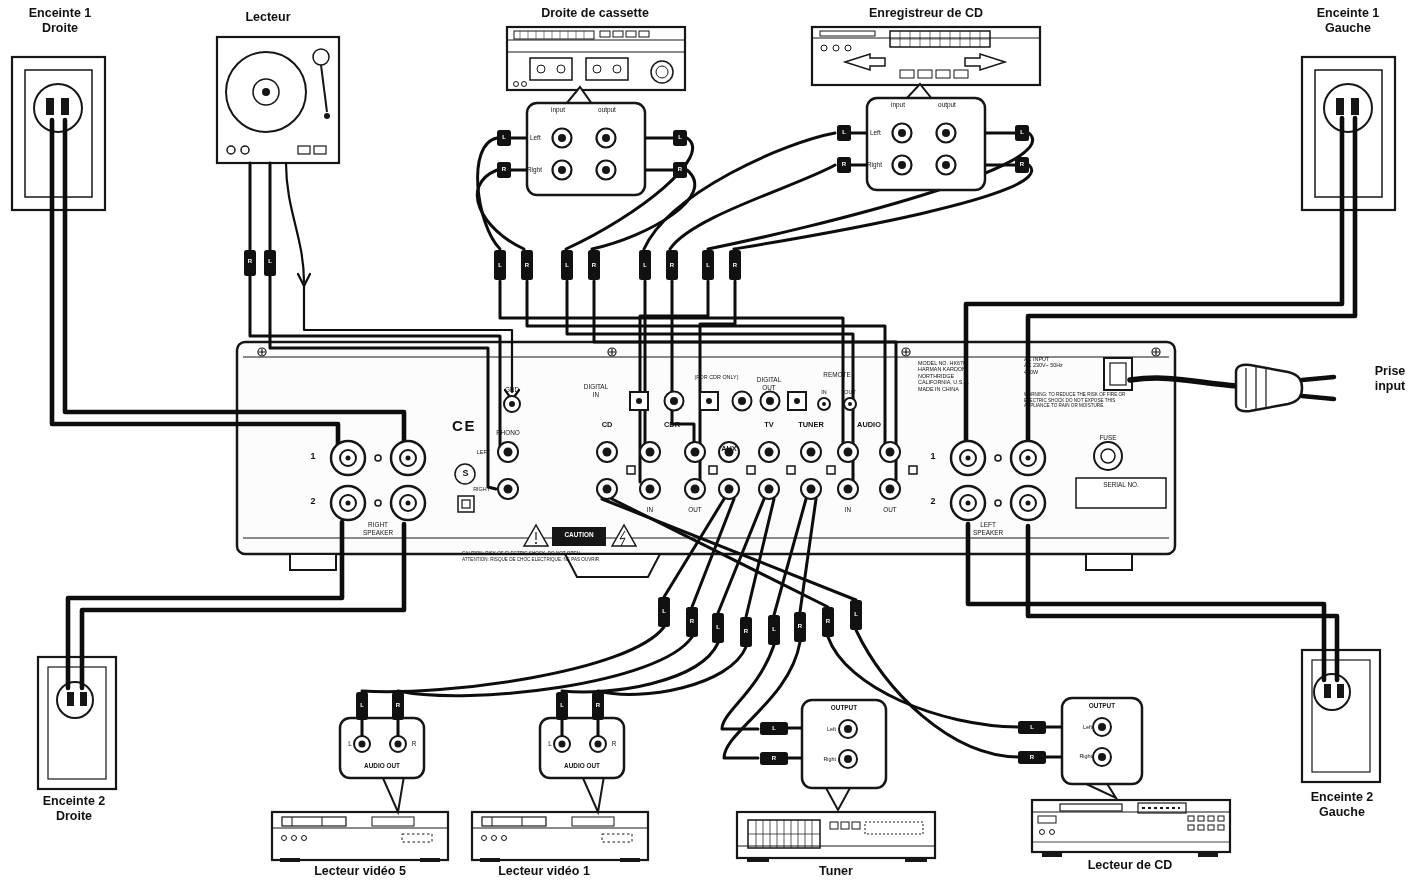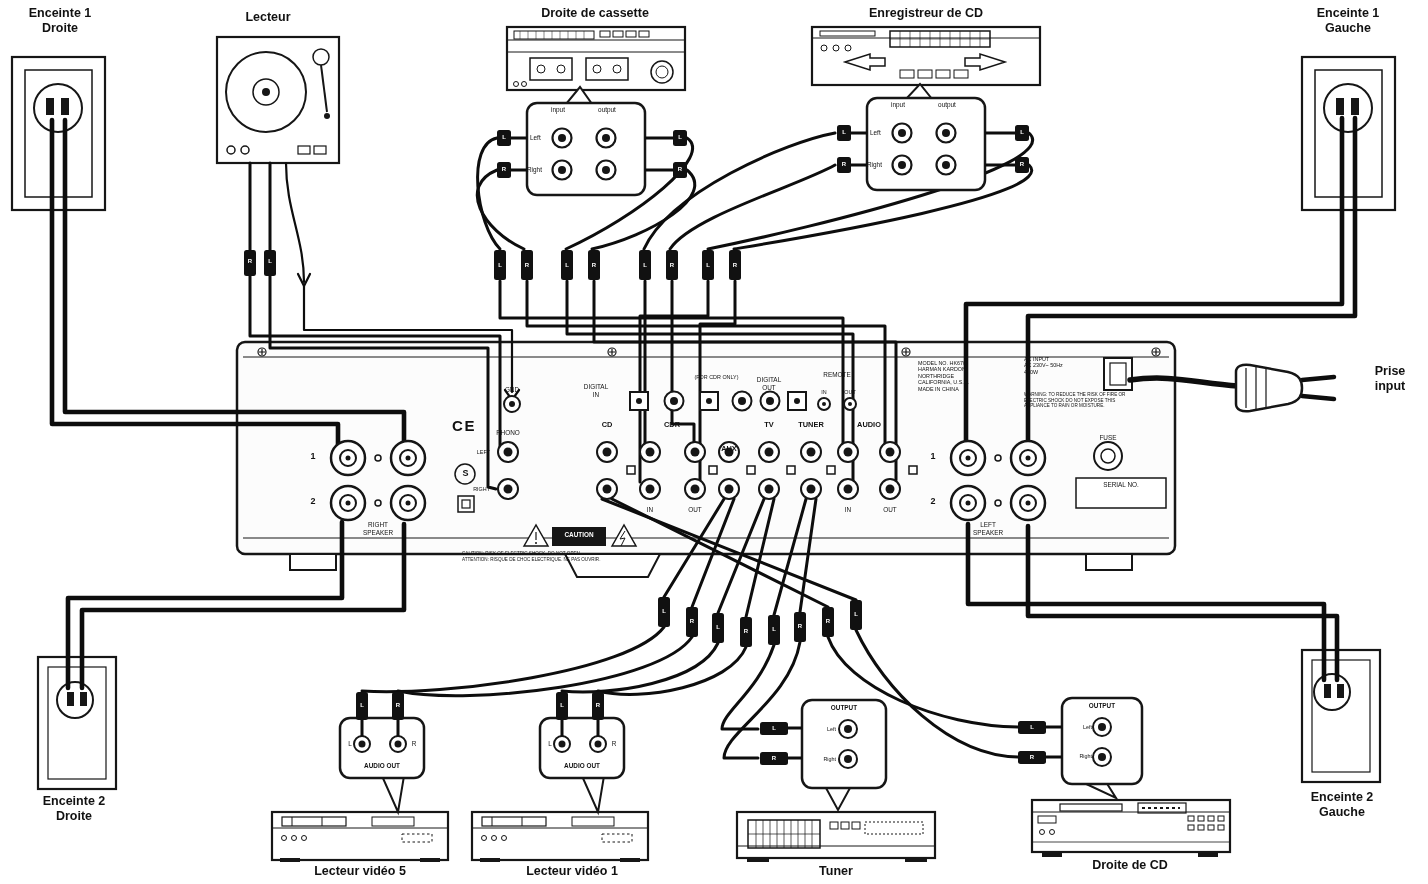--- a/index.html
+++ b/index.html
@@ -493,23 +493,23 @@
 <div class="lbl dev" style="left:826px;top:6px;width:200px">Enregistreur de CD</div>
 <div class="lbl dev" style="left:1296px;top:6px;width:104px">Enceinte 1
 Gauche</div>
 <div class="lbl dev" style="left:1354px;top:364px;width:72px">Prise
 input</div>
 <div class="lbl dev" style="left:18px;top:794px;width:112px">Enceinte 2
 Droite</div>
 <div class="lbl dev" style="left:1286px;top:790px;width:112px">Enceinte 2
 Gauche</div>
 <div class="lbl dev" style="left:278px;top:864px;width:164px">Lecteur vidéo 5</div>
-<div class="lbl dev" style="left:490px;top:864px;width:164px">Lecteur vidéo 1</div>
+<div class="lbl dev" style="left:462px;top:864px;width:164px">Lecteur vidéo 1</div>
 <div class="lbl dev" style="left:762px;top:864px;width:148px">Tuner</div>
-<div class="lbl dev" style="left:1040px;top:858px;width:180px">Droite de CD</div>
+<div class="lbl dev" style="left:1040px;top:858px;width:180px">Lecteur de CD</div>
 
 <div class="lbl t6" style="left:498px;top:386px;width:28px">GND</div>
 <div class="lbl t6" style="left:487px;top:429px;width:42px">PHONO</div>
 <div class="lbl t5 right" style="left:460px;top:449px;width:30px">LEFT</div>
 <div class="lbl t5 right" style="left:456px;top:486px;width:34px">RIGHT</div>
 <div class="lbl t6" style="left:574px;top:383px;width:44px">DIGITAL
 IN</div>
 <div class="lbl t5" style="left:664px;top:374px;width:105px">(FOR CDR ONLY)</div>
 <div class="lbl t6" style="left:746px;top:376px;width:46px">DIGITAL
 OUT</div>

